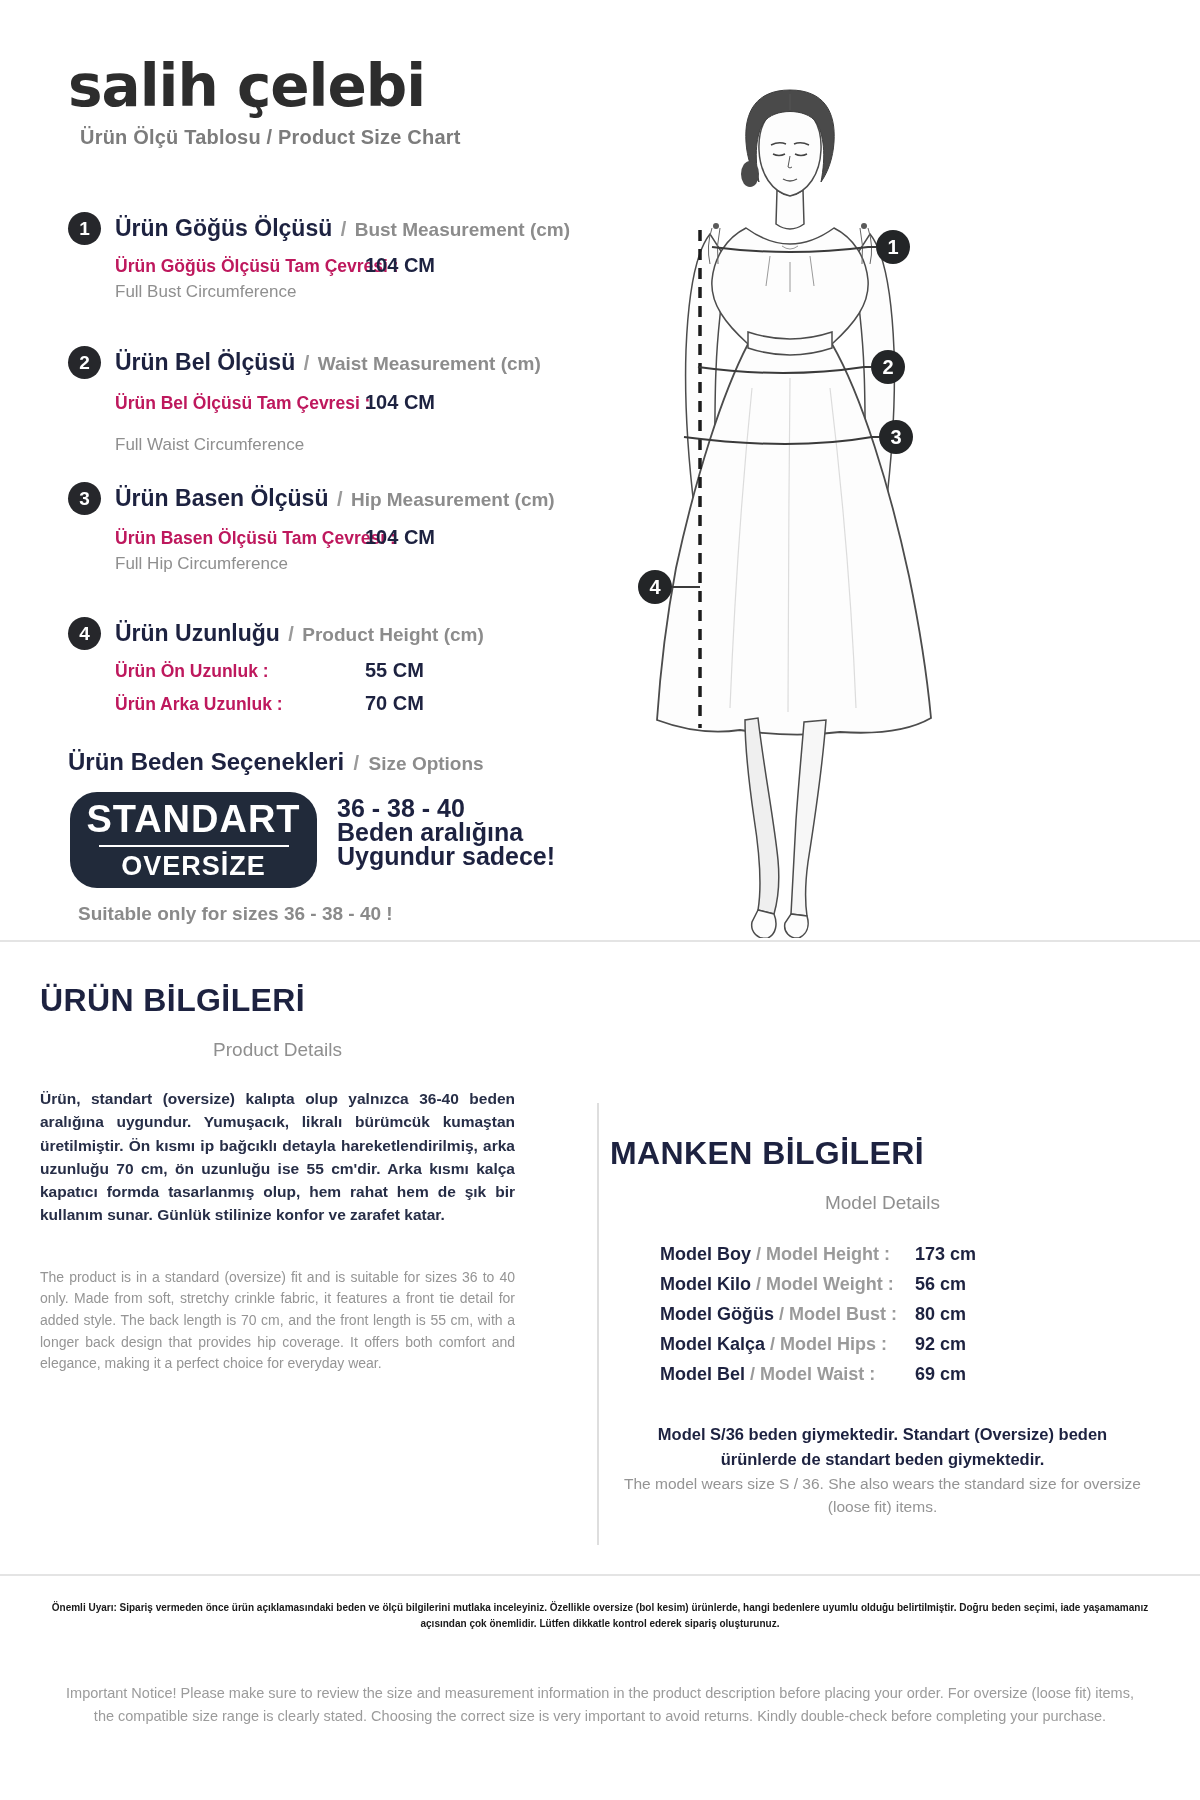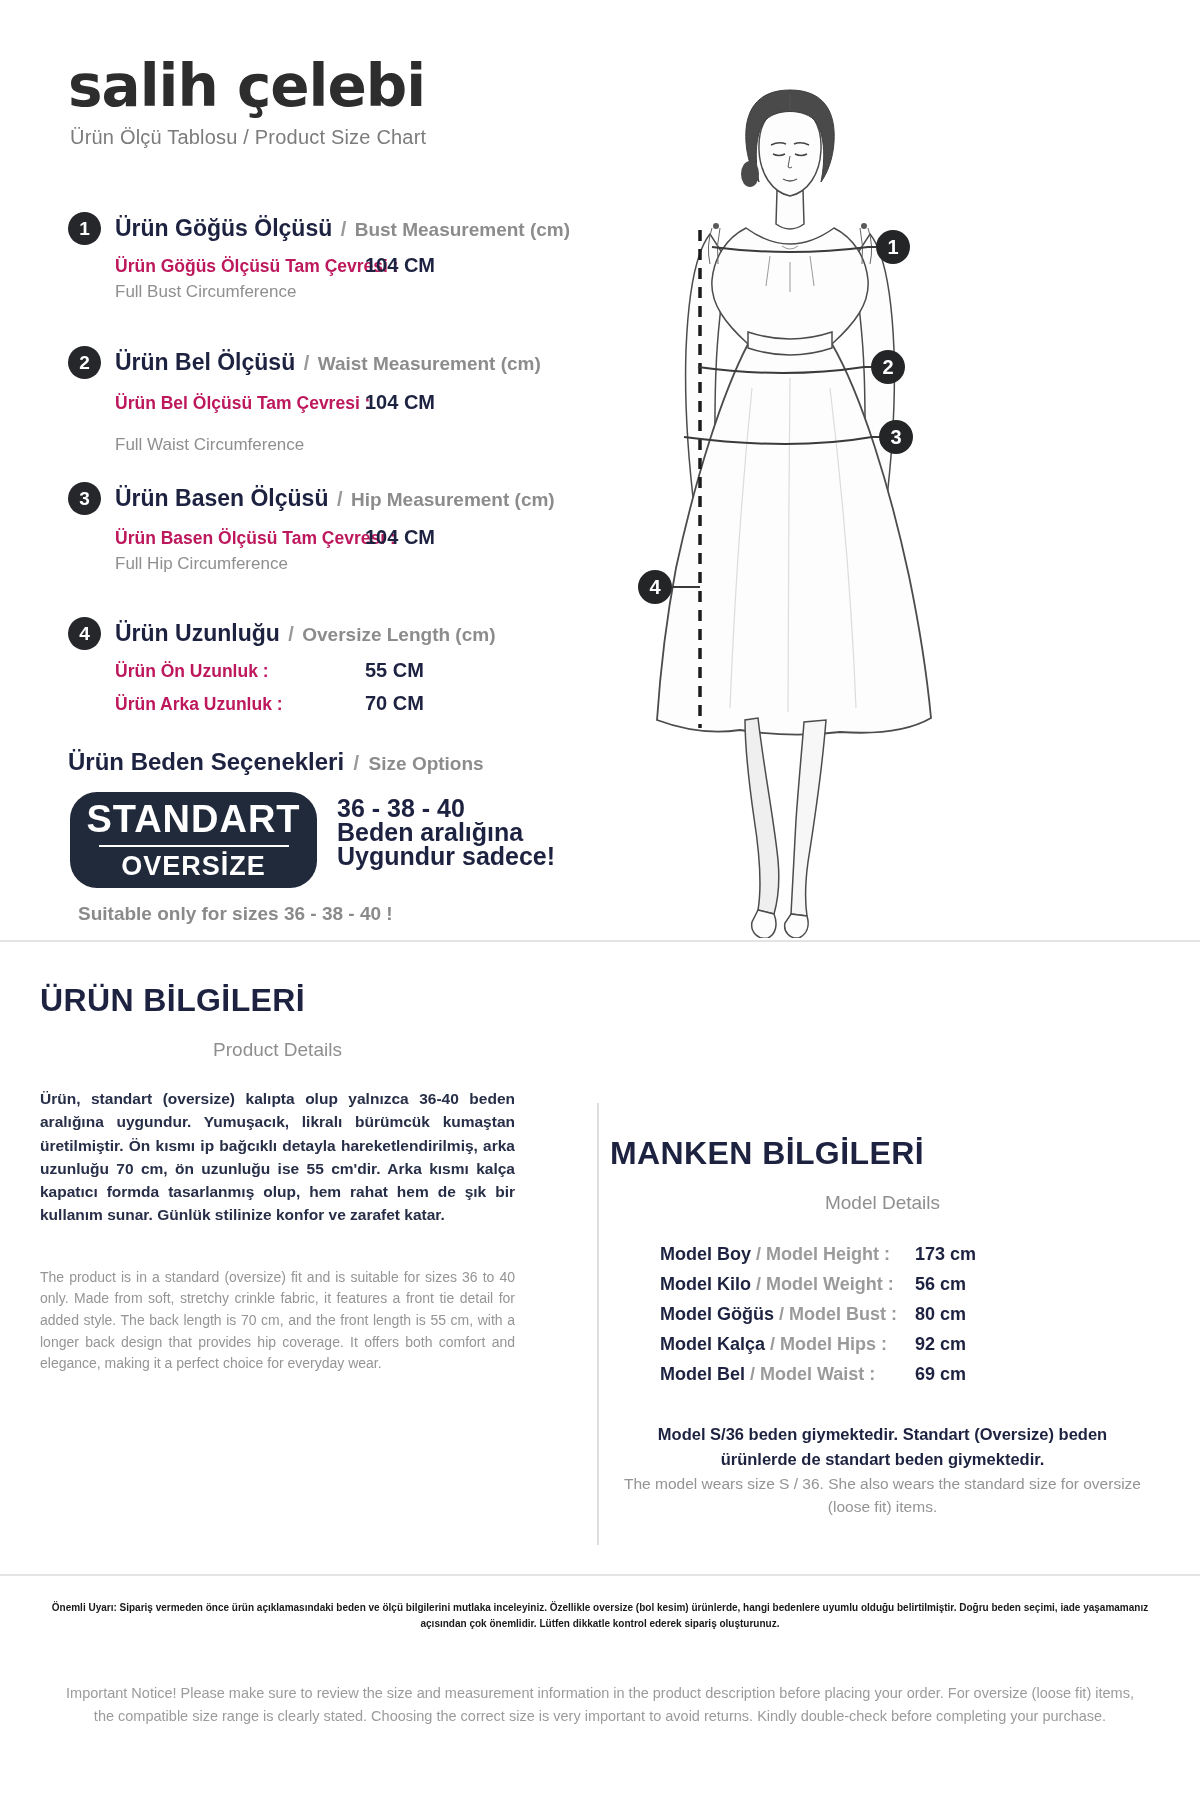--- a/index.html
+++ b/index.html
@@ -2,21 +2,21 @@
 <html><head>
 <meta charset="utf-8">
 <style>
   * { margin:0; padding:0; box-sizing:border-box; }
   body { background:#ffffff; font-family:"Liberation Sans", sans-serif; }
   .page { position:relative; width:1200px; height:1800px; background:#fff; overflow:hidden; }
 
   
   .brand { position:absolute; left:68px; top:52px; font-family:"DejaVu Sans", sans-serif;
            font-size:58px; font-weight:700; letter-spacing:-1px; color:#2d2d2d; }
-  .brand-sub { position:absolute; left:70px; top:126px; font-size:20px; font-weight:400;
+  .brand-sub { position:absolute; left:80px; top:126px; font-size:20px; font-weight:700;
                color:#7c7c7c; letter-spacing:0.2px; }
 
   
   .m-section { position:absolute; left:68px; width:480px; }
   .num-badge { position:absolute; left:0; top:0; width:33px; height:33px; border-radius:50%;
                background:#26272b; color:#fff; font-size:19px; font-weight:700;
                display:flex; align-items:center; justify-content:center; }
   .m-head { position:absolute; left:47px; top:3px; white-space:nowrap; }
   .m-head .tr { font-size:23px; font-weight:800; color:#1d2240; }
   .m-head .sep { font-size:20px; font-weight:700; color:#9a9a9a; padding:0 4px; }
@@ -131,21 +131,21 @@
       <span class="val">104 CM</span>
     </div>
     <div class="m-sub" style="top:72px;">Full Hip Circumference</div>
   </div>
 
   <div class="m-section" style="top:617px;">
     <div class="num-badge">4</div>
     <div class="m-head">
       <span class="tr">Ürün Uzunluğu</span>
       <span class="sep">/</span>
-      <span class="en">Oversize Length (cm)</span>
+      <span class="en">Product Height (cm)</span>
     </div>
     <div class="m-row" style="top:44px;">
       <span class="lbl">Ürün Ön Uzunluk :</span>
       <span class="val">55 CM</span>
     </div>
     <div class="m-row" style="top:77px;">
       <span class="lbl">Ürün Arka Uzunluk :</span>
       <span class="val">70 CM</span>
     </div>
   </div>

